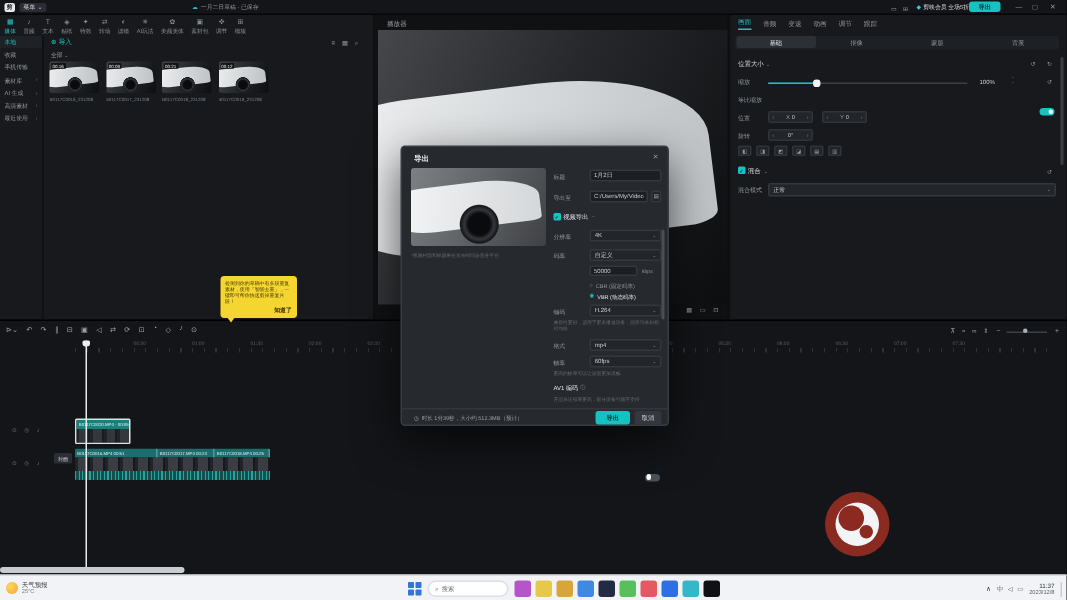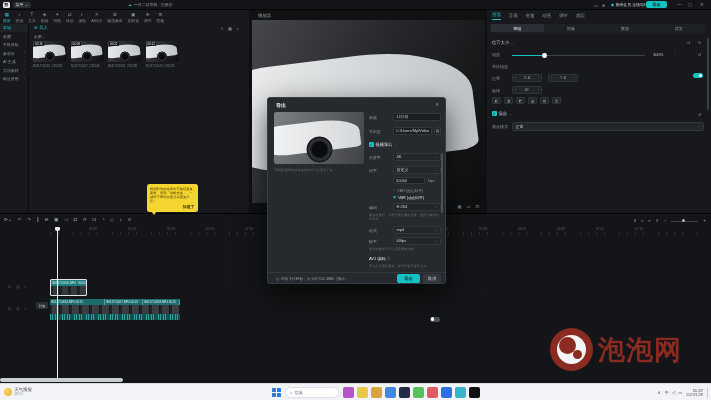--- a/index.html
+++ b/index.html
@@ -482,21 +482,20 @@
   <span class="abs" style="left:155px;top:176px;width:18px;height:9px;background:#34383e;border-radius:2px;color:#cfd3d7;font-size:4.2px;display:flex;align-items:center;justify-content:center">取消</span>
   <div class="abs" style="right:2.5px;top:55px;width:1.5px;height:60px;background:#4a4f55;border-radius:1px"></div>
 </div>
 
 <div id="wm">
   <span class="logo" style="background: rgb(138, 42, 33);">
     <span style="position:absolute;left:7px;top:7px;width:29px;height:29px;border-radius:50%;background:#f3f4f5"></span>
     <span style="position: absolute; left: 9px; top: 9px; width: 17px; height: 17px; border-radius: 50%; background: rgb(138, 42, 33);"></span>
     <span style="position: absolute; left: 23px; top: 22px; width: 9px; height: 9px; border-radius: 50%; background: rgb(138, 42, 33);"></span>
   </span>
-  <span class="t" style="color: rgb(138, 42, 33);">泡泡网</span>
 </div>
 
 <div id="taskbar">
   <div class="flex" style="position:absolute;left:4px;top:2.5px;gap:2.5px">
     <span style="width:8px;height:8px;border-radius:50%;background:radial-gradient(circle at 35% 35%,#ffd75e,#f0a62f)"></span>
     <span style="display:flex;flex-direction:column;line-height:5px">
       <span style="font-size:4.3px;color:#3a3f44">天气预报</span>
       <span style="font-size:3.8px;color:#7a8086">25°C</span>
     </span>
   </div>

